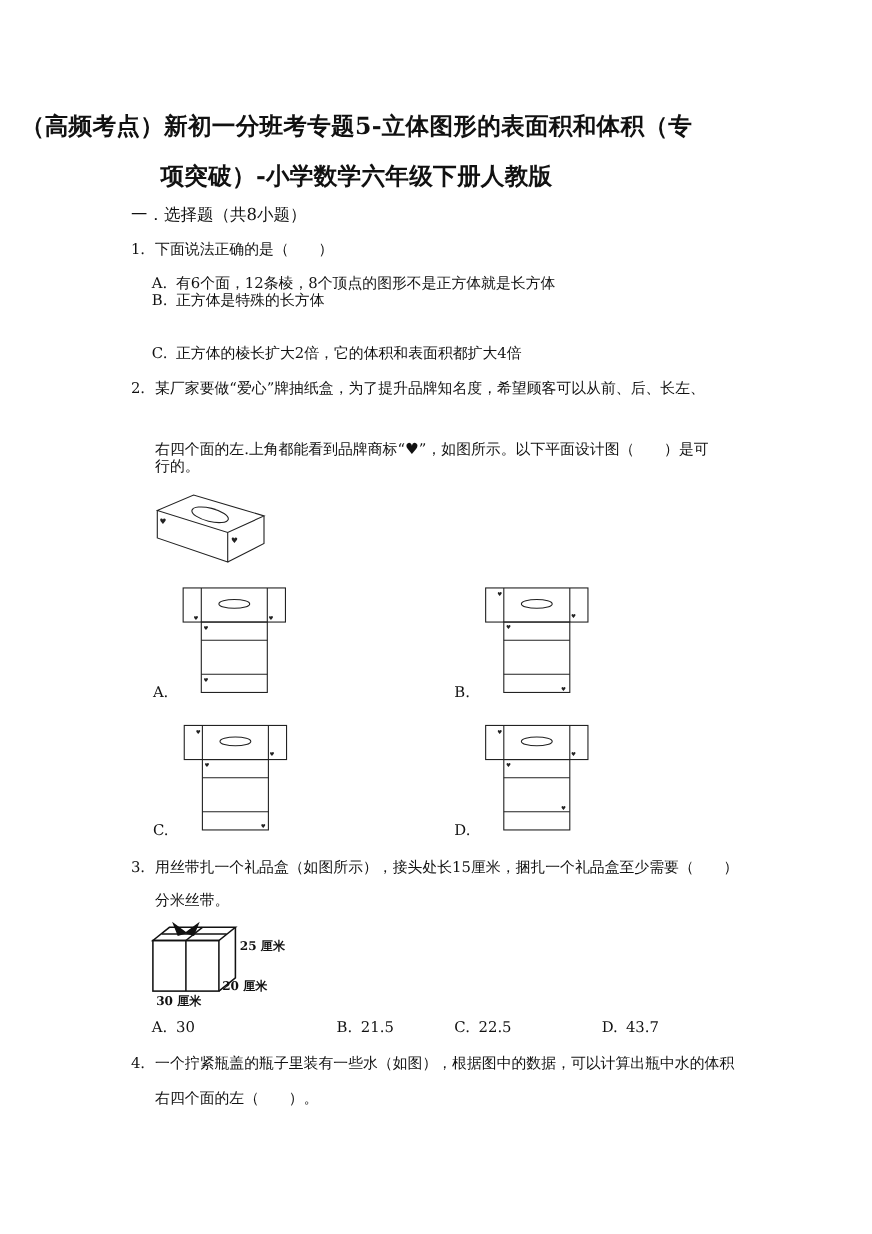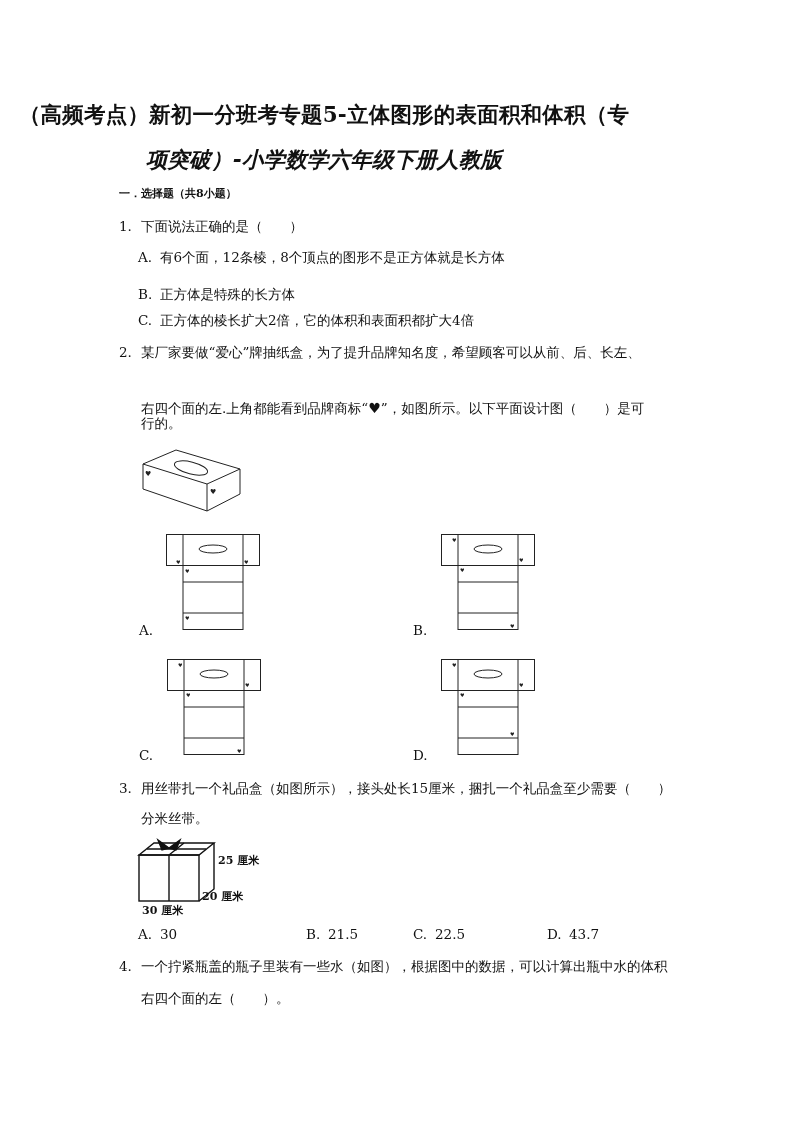--- a/index.html
+++ b/index.html
@@ -1,42 +1,42 @@
 <!DOCTYPE html>
 <html><head>
 <meta charset="utf-8">
 <style>
   html, body { margin: 0; padding: 0; background: #ffffff; }
   body { width: 793px; height: 1122px; position: relative; overflow: hidden;
          font-family: "DejaVu Serif", "Liberation Serif", serif; color: #111; }
   .abs { position: absolute; }
   .title { left: 0; width: 648px; text-align: center; font-size: 21.5px; font-weight: bold; letter-spacing: 0.2px; }
   .t1 { top: 100px; }
-  .t2 { top: 145px; font-style: italic; }
-  .sec { left: 119px; top: 186px; font-size: 11px; font-weight: bold; }
+  .t2 { top: 145px; }
+  .sec { left: 119px; top: 186px; font-size: 15px; font-weight: normal; }
   .txt { font-size: 13.5px; white-space: nowrap; }
   .qnum { display: inline-block; width: 22px; }
   .opt { display: inline-block; width: 22px; }
   svg { position: absolute; overflow: visible; }
   .heart { font-size: 14px; }
 </style>
 </head>
 <body>
 
 <div class="abs title t1">（高频考点）新初一分班考专题5-立体图形的表面积和体积（专</div>
 <div class="abs title t2">项突破）-小学数学六年级下册人教版</div>
 <div class="abs sec">一．选择题（共8小题）</div>
 
 <div class="abs txt" style="left:119px; top:218px;">
   <span class="qnum">1.</span><span>下面说法正确的是（　　）</span>
 </div>
 <div class="abs txt" style="left:138px; top:249px;">
   <span class="opt">A.</span><span>有6个面，12条棱，8个顶点的图形不是正方体就是长方体</span>
 </div>
-<div class="abs txt" style="left:138px; top:286px;">
+<div class="abs txt" style="left:138px; top:264px;">
   <span class="opt">B.</span><span>正方体是特殊的长方体</span>
 </div>
 <div class="abs txt" style="left:138px; top:312px;">
   <span class="opt">C.</span><span>正方体的棱长扩大2倍，它的体积和表面积都扩大4倍</span>
 </div>
 
 <div class="abs txt" style="left:119px; top:344px;">
   <span class="qnum">2.</span><span>某厂家要做“爱心”牌抽纸盒，为了提升品牌知名度，希望顾客可以从前、后、长左、</span>
 </div>
 <div class="abs txt" style="left:141px; top:381px;margin-top:19px;">

